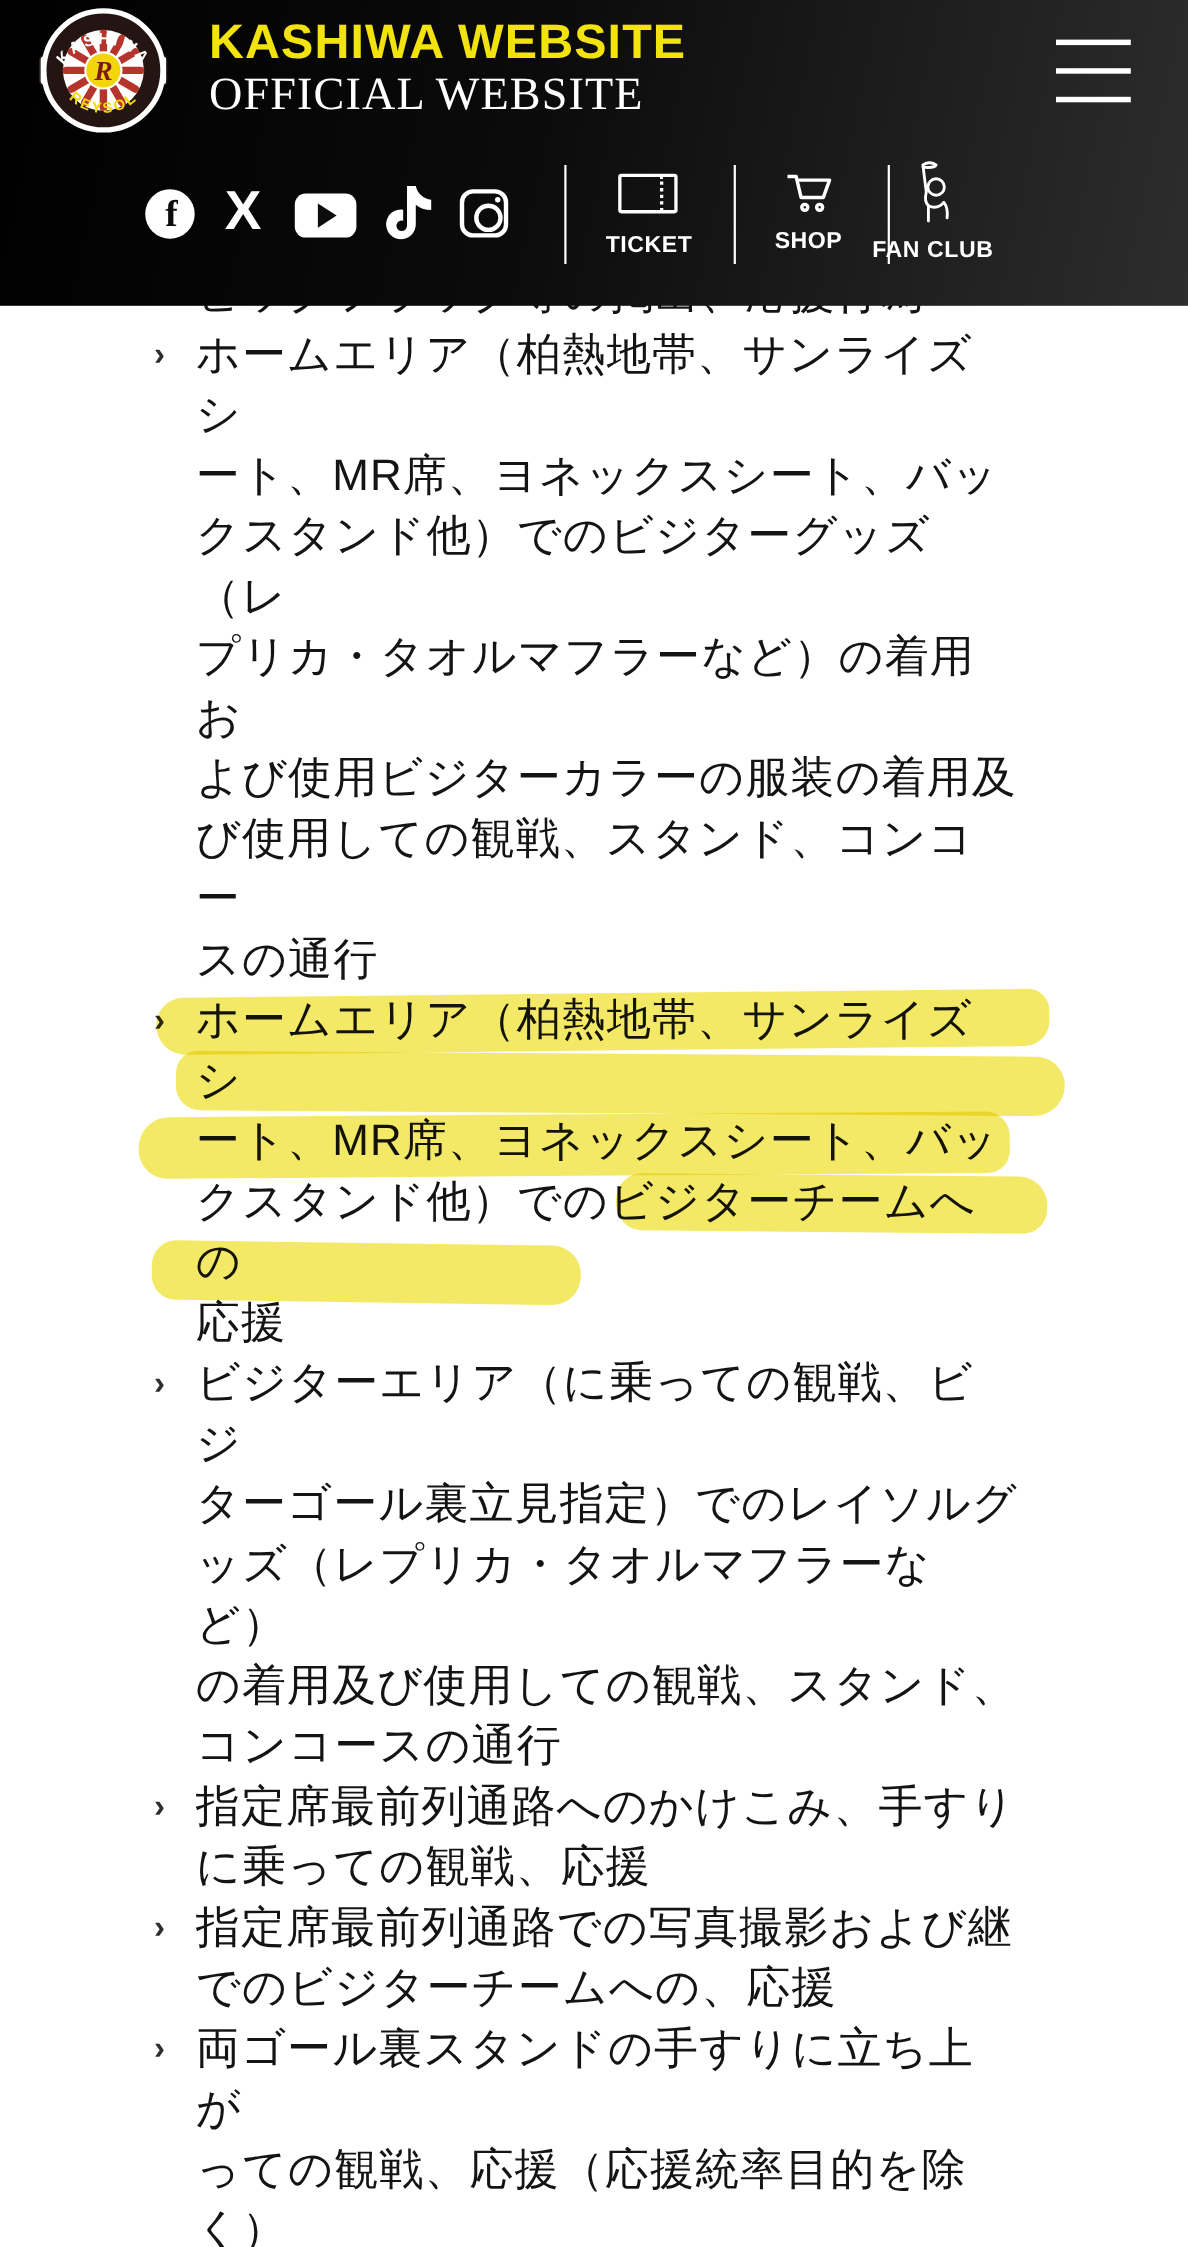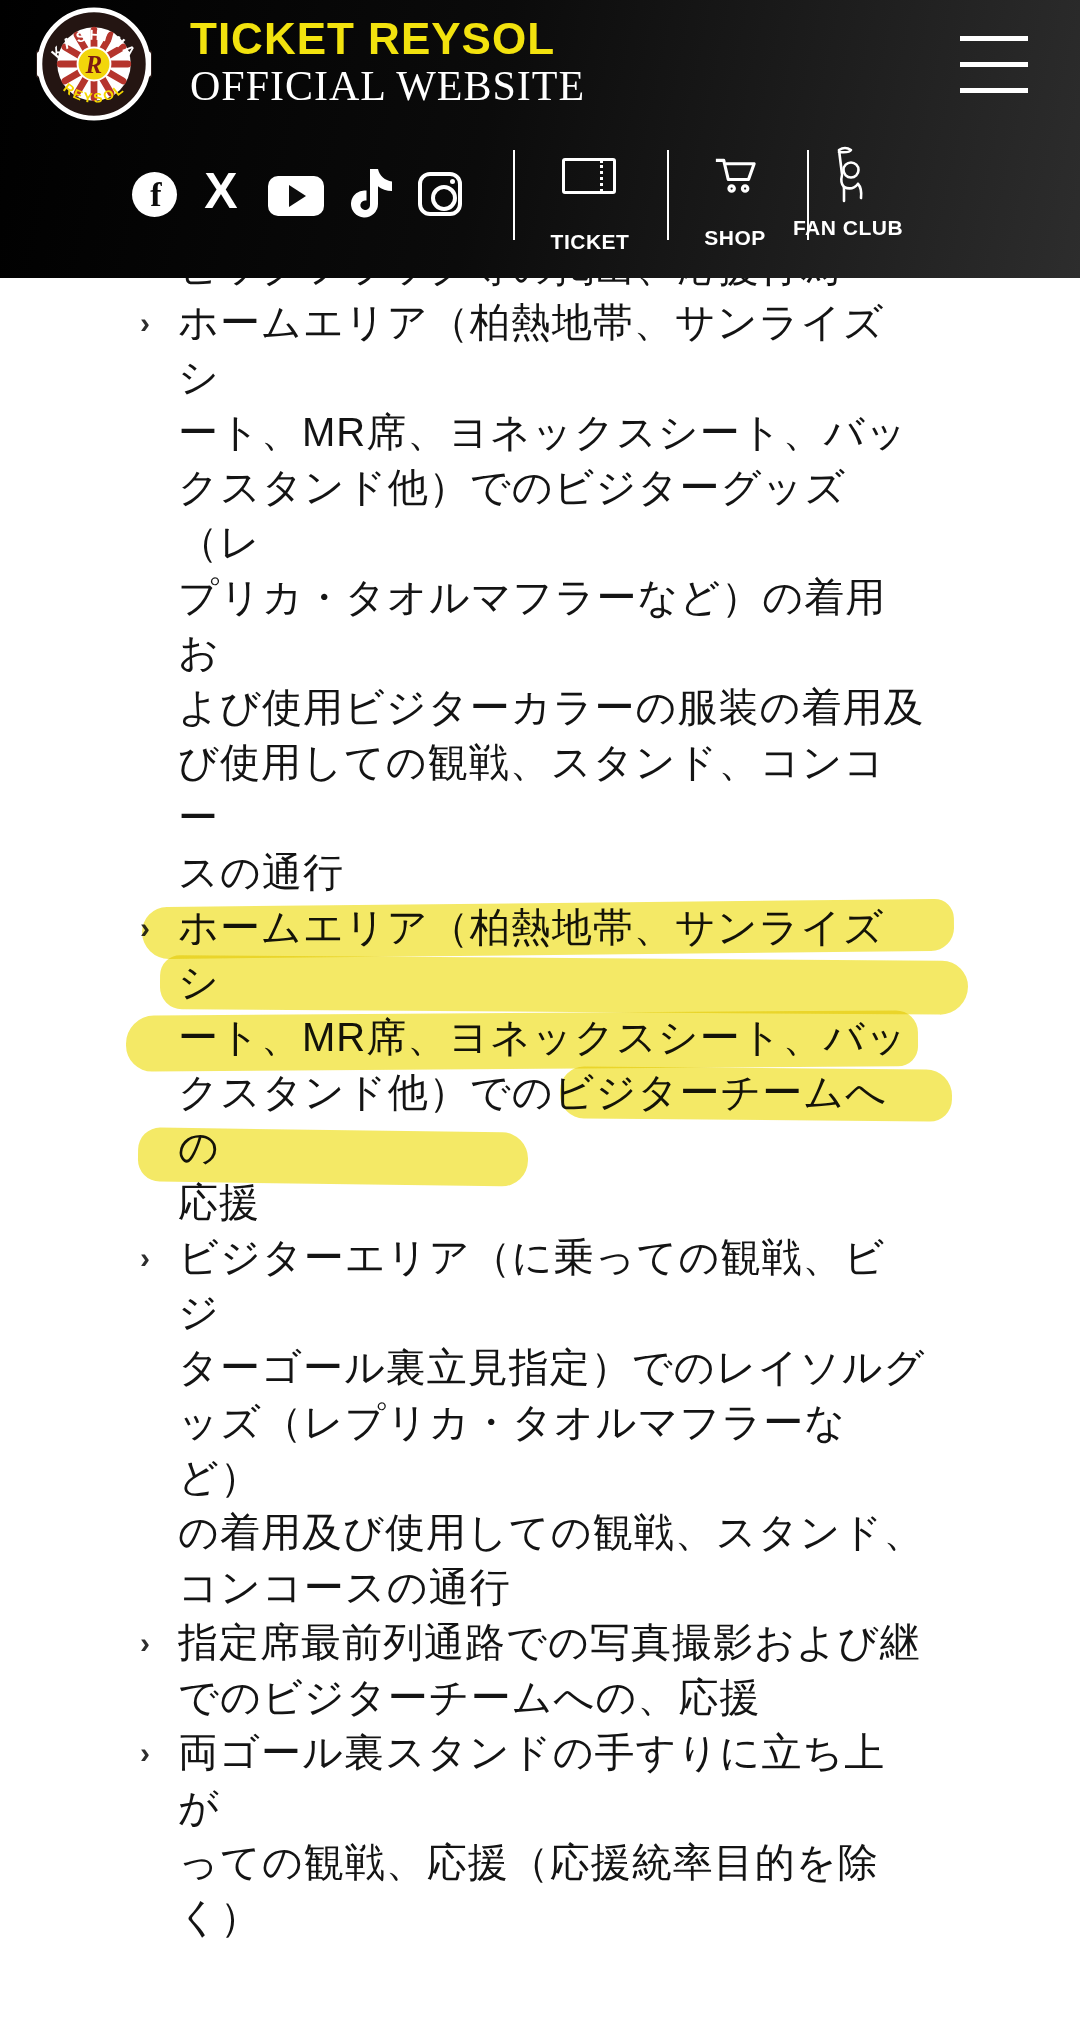--- a/index.html
+++ b/index.html
@@ -41,21 +41,21 @@
   .icon-ig { position:absolute; left:418px; top:172px; width:44px; height:44px;
     border:4px solid #fff; border-radius:12px; box-sizing:border-box; cursor:pointer; }
   .icon-ig i { position:absolute; left:9px; top:9px; width:18px; height:18px;
     border:4px solid #fff; border-radius:50%; }
   .icon-ig b { position:absolute; right:3px; top:3px; width:5px; height:5px; background:#fff; border-radius:50%; }
 
   .vsep { position:absolute; top:150px; width:2px; height:90px; background:#fff; }
   .sep1 { left:513px; } .sep2 { left:667px; } .sep3 { left:807px; }
 
   .nav-item { position:absolute; cursor:pointer; }
-  .nav-label { position:absolute; top:80px; left:50%; transform:translateX(-50%);
+  .nav-label { position:absolute; top:61px; left:50%; transform:translateX(-50%);
     color:#fff; font-weight:bold; font-size:21px; letter-spacing:0.5px; white-space:nowrap; }
   .nav-ticket { left:536px; top:150px; width:108px; height:100px; }
   .ticket-icon { position:absolute; left:26px; top:8px; width:54px; height:36px;
     border:3px solid #fff; border-radius:3px; box-sizing:border-box; }
   .ticket-icon i { position:absolute; right:10px; top:-1px; height:32px;
     border-left:3px dotted #fff; }
   .nav-shop { left:681px; top:146px; width:108px; height:104px; }
   .nav-shop svg { position:absolute; left:27px; top:2px; }
   .nav-fanclub { left:768px; top:144px; width:160px; height:108px; }
   .nav-fanclub svg { position:absolute; left:52px; top:0; }
@@ -105,20 +105,22 @@
 スの通行</li>
       <li class="with-marker">ホームエリア（柏熱地帯、サンライズシ
 ート、MR席、ヨネックスシート、バッ
 クスタンド他）でのビジターチームへの
 応援</li>
       <li class="with-marker">ビジターエリア（に乗っての観戦、ビジ
 ターゴール裏立見指定）でのレイソルグ
 ッズ（レプリカ・タオルマフラーなど）
 の着用及び使用しての観戦、スタンド、
 コンコースの通行</li>
+      <li class="with-marker">指定席最前列通路へのかけこみ、手すり
+に乗っての観戦、応援</li>
       <li class="with-marker">指定席最前列通路での写真撮影および継
 でのビジターチームへの、応援</li>
       <li class="with-marker">両ゴール裏スタンドの手すりに立ち上が
 っての観戦、応援（応援統率目的を除
 く）</li>
 
     </ul>
   </div>
 
   <div class="site-header">
@@ -150,21 +152,21 @@
         <textPath href="#arcTop" startOffset="50%" text-anchor="middle">KASHIWA</textPath>
       </text>
       <text font-size="14" font-weight="bold" fill="#f5d800" letter-spacing="2.5">
         <textPath href="#arcBot" startOffset="50%" text-anchor="middle">REYSOL</textPath>
       </text>
       <circle cx="60" cy="60" r="17" fill="#F2D60B" stroke="#ffffff" stroke-width="2"></circle>
       <text x="60" y="69" font-size="26" font-weight="bold" font-style="italic" text-anchor="middle" fill="#7c1a12" font-family="Liberation Serif, serif">R</text>
     </svg>
 
     <div class="title-block">
-      <div class="title-line1">TICKET REYSOL</div>
+      <div class="title-line1">KASHIWA WEBSITE</div>
       <div class="title-line2">OFFICIAL WEBSITE</div>
     </div>
 
     <div class="burger">
       <span></span>
         <span></span>
         <span></span>
     </div>
 
     <div class="icon-fb">

